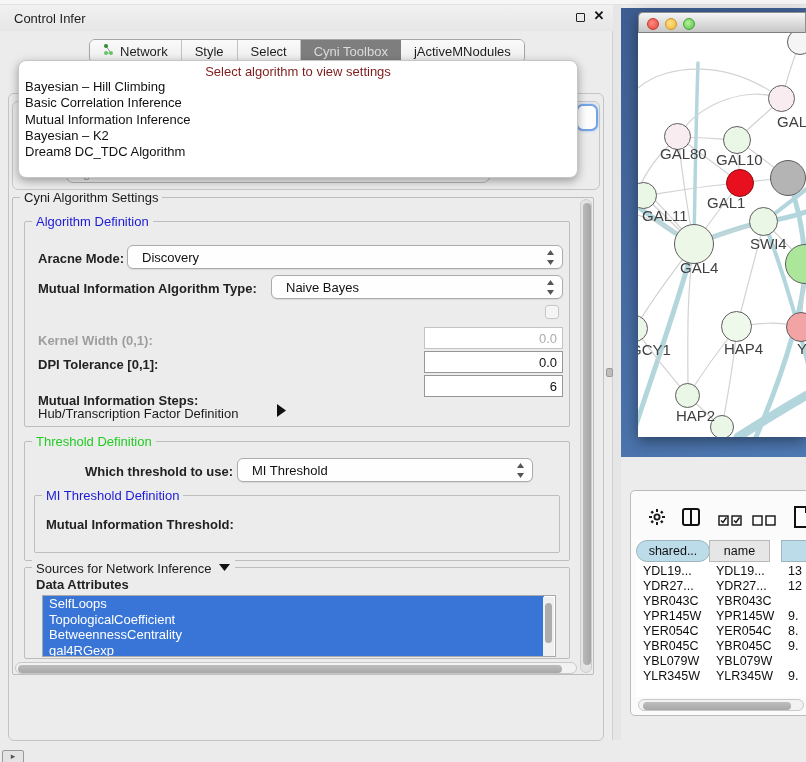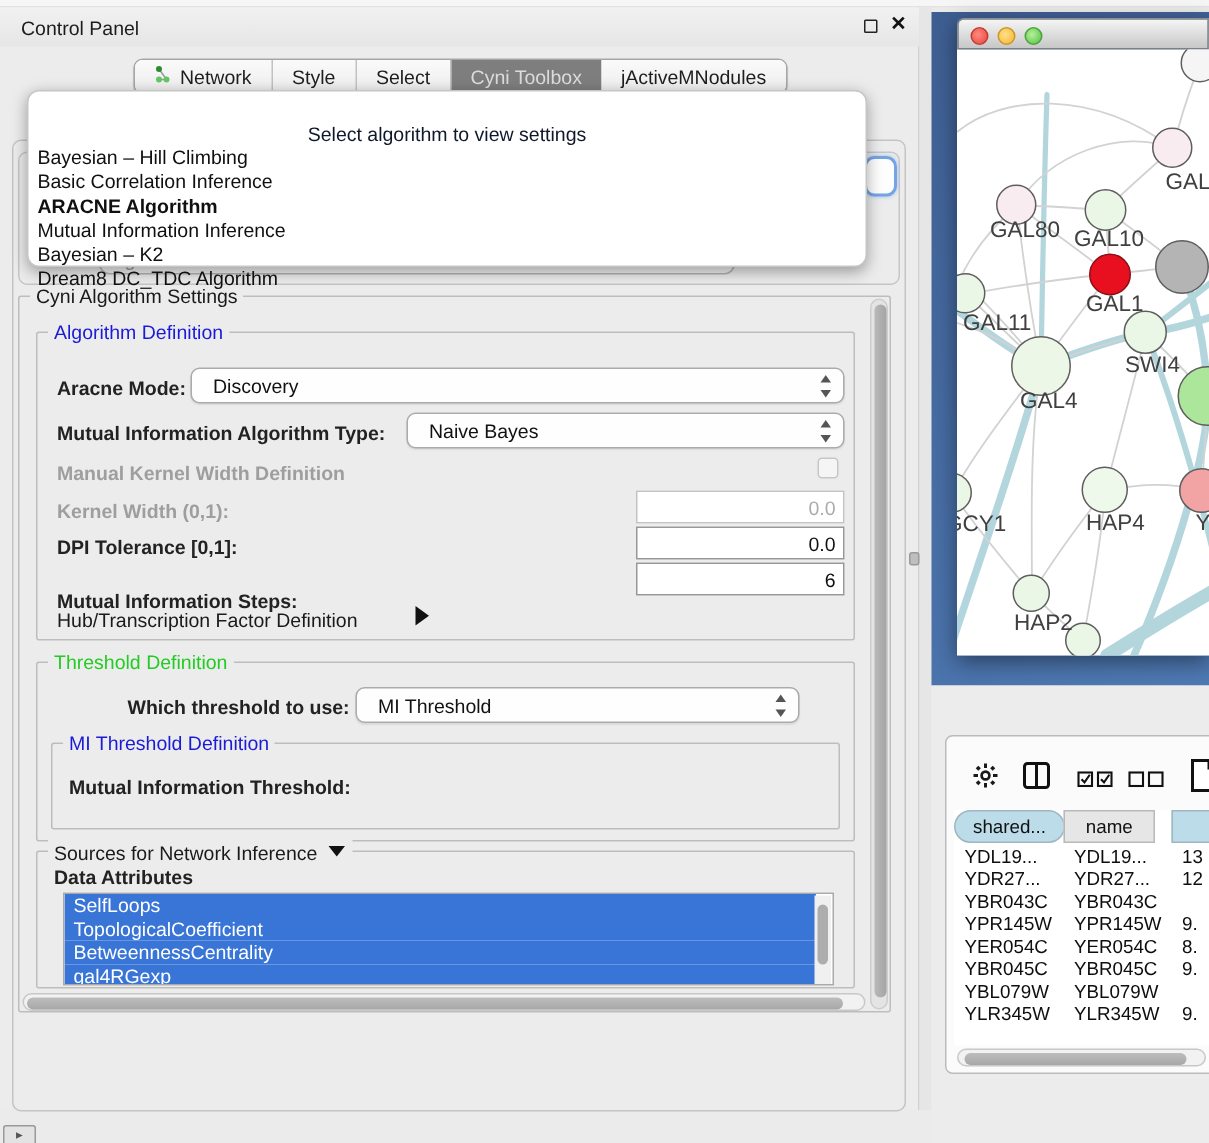--- a/index.html
+++ b/index.html
@@ -20,21 +20,21 @@
   
   .tabbar { display:flex; border:1px solid #A6A6A6; border-radius:6px; background:#F3F3F3; overflow:hidden; height:24px; box-shadow:0 1px 1px rgba(0,0,0,.12); }
   .tab { display:flex; align-items:center; gap:5px; padding:0 13px; font-size:13px; color:#1E1E1E; border-right:1px solid #C2C2C2; background:linear-gradient(#FAFAFA,#EDEDED); white-space:nowrap; }
   .tab:last-child { border-right:none; }
   .tab.sel { background:#7E7E7E; color:#DCDCDC; border-right:none; }
   #cp-tabs { left:89px; top:34px; }
   #bottom-tabs { left:148px; top:706px; }
 
   
   #algo-dd { left:18px; top:55px; width:560px; height:118px; background:#FFFFFF; border:1px solid #C6C6C6; border-radius:8px; box-shadow:0 3px 10px rgba(0,0,0,.35); z-index:40; }
-  #algo-dd .prompt { text-align:center; color:#0f172a; font-size:13px; padding-top:21px; }
+  #algo-dd .prompt { text-align:center; color:#7f1d1d; font-size:13px; padding-top:3px; }
   #algo-dd .item { font-size:13px; color:#101010; line-height:16.3px; padding-left:6px; white-space:nowrap; }
   #algo-dd .item.bold { font-weight:bold; }
 
   
   #behind-box { left:12px; top:96px; width:588px; height:89px; border:1px solid #C6C6C6; border-radius:6px; background:#ECECEC; z-index:2; }
   #behind-combo { left:66px; top:150px; width:424px; height:28px; border:1px solid #B5B5B5; border-radius:7px; background:#F2F2F2; z-index:3; color:#9B9B9B; font-size:13px; padding:9px 0 0 16px; overflow:hidden; }
   #focus-frag { left:576px; top:99px; width:22px; height:27px; border:2px solid #75A4E4; border-radius:7px; background:#FDFDFD; box-shadow:0 0 3px #9CC0EE; z-index:3; }
 
   
   #cp-container { left:8px; top:88px; width:596px; height:648px; border:1px solid #C4C4C4; border-radius:6px; background:#ECECEC; z-index:1; }
@@ -102,21 +102,21 @@
   #tp-hscroll { left:638px; top:699px; width:166px; height:12px; }
 </style>
 </head>
 <body>
 
 <div id="app">
   <div class="abs" id="top-strip"></div>
 
   <div class="abs" id="cp">
     <div class="abs" id="cp-titlebar">
-      <div class="abs" id="cp-title">Control Panel</div>
+      <div class="abs" id="cp-title">Control Infer</div>
       <div class="abs" id="cp-float"></div>
       <div class="abs win-btn" id="cp-close">✕</div>
     </div>
 
     <div class="abs tabbar" id="cp-tabs">
       <div class="tab">
         <span>
           <svg width="12" height="12" viewBox="0 0 12 12">
               <line x1="3" y1="2" x2="8" y2="9" stroke="#9A9A9A" stroke-width="1"></line>
               <line x1="3" y1="9" x2="8" y2="9" stroke="#9A9A9A" stroke-width="1"></line>
@@ -144,21 +144,20 @@
     <div class="abs" id="cp-container"></div>
 
     <div class="abs" id="behind-box"></div>
     <div class="abs" id="behind-combo">galFiltered.sif default node</div>
     <div class="abs" id="focus-frag"></div>
 
     <div class="abs" id="algo-dd">
       <div class="prompt">Select algorithm to view settings</div>
       <div class="item">Bayesian – Hill Climbing</div>
       <div class="item">Basic Correlation Inference</div>
-      <div class="item bold">ARACNE Algorithm</div>
       <div class="item">Mutual Information Inference</div>
       <div class="item">Bayesian – K2</div>
       <div class="item">Dream8 DC_TDC Algorithm</div>
     </div>
 
     <div class="group" style="left:12px; top:192px; width:582px; height:478px; z-index:4; background:#ECECEC;"></div>
     <div class="legend black" style="left:20px; top:185px; z-index:5;">Cyni Algorithm Settings</div>
 
     <div class="group" style="left:24px; top:216px; width:546px; height:206px; z-index:4;"></div>
     <div class="legend blue" style="left:32px; top:209px;">Algorithm Definition</div>
@@ -174,21 +173,20 @@
 
     <div class="lbl" style="left:38px; top:276px; z-index:5;">Mutual Information Algorithm Type:</div>
     <div class="combo" style="left:271px; top:270px; width:292px; height:24px; z-index:5;">
       <span>Naive Bayes</span>
       <span class="arrows"><svg width="9" height="17" viewBox="0 0 9 17">
             <path d="M4.5 1 L8 6 L1 6 Z" fill="#555"></path>
             <path d="M4.5 16 L1 11 L8 11 Z" fill="#555"></path>
           </svg></span>
     </div>
 
-    <div class="lbl dis" style="left:38px; top:303px; z-index:5;">Manual Kernel Width Definition</div>
     <div class="checkbox" style="left:545px; top:300px; z-index:5;"></div>
 
     <div class="lbl dis" style="left:38px; top:328px; z-index:5;">Kernel Width (0,1):</div>
     <input class="field dis" style="left: 424px; top: 322px; width: 139px; height: 22px; z-index: 5;" disabled="" value="0.0">
 
     <div class="lbl" style="left:38px; top:352px; z-index:5;">DPI Tolerance [0,1]:</div>
     <input class="field" style="left: 424px; top: 346px; width: 139px; height: 22px; z-index: 5;" value="0.0">
 
     <div class="lbl" style="left:38px; top:388px; z-index:5;">Mutual Information Steps:</div>
     <input class="field" style="left: 424px; top: 370px; width: 139px; height: 22px; z-index: 5;" value="6">
@@ -320,21 +318,21 @@
         <div class="node" style="left:147px; top:211px; width:40px; height:40px; background:#ABE69B;"></div>
         <div class="node" style="left:-17px; top:282px; width:27px; height:27px; background:#EAF6E6;"></div>
         <div class="node" style="left:83px; top:278px; width:31px; height:31px; background:#EFF9EB;"></div>
         <div class="node" style="left:148px; top:279px; width:30px; height:30px; background:#F2A3A3;"></div>
         <div class="node" style="left:37px; top:350px; width:25px; height:25px; background:#EAF6E6;"></div>
         <div class="node" style="left:72px; top:382px; width:24px; height:24px; background:#EAF6E6;"></div>
 
         <div class="node-label" style="left:139px; top:80px;">GAL</div>
         <div class="node-label" style="left:22px; top:112px;">GAL80</div>
         <div class="node-label" style="left:78px; top:118px;">GAL10</div>
-        <div class="node-label" style="left:86px; top:161px;">GAL1</div>
+        <div class="node-label" style="left:69px; top:161px;">GAL1</div>
         <div class="node-label" style="left:4px; top:174px;">GAL11</div>
         <div class="node-label" style="left:112px; top:202px;">SWI4</div>
         <div class="node-label" style="left:42px; top:226px;">GAL4</div>
         <div class="node-label" style="left:-8px; top:308px;">GCY1</div>
         <div class="node-label" style="left:86px; top:307px;">HAP4</div>
         <div class="node-label" style="left:159px; top:307px;">Y</div>
         <div class="node-label" style="left:38px; top:374px;">HAP2</div>
       </div>
     </div>
   </div>

